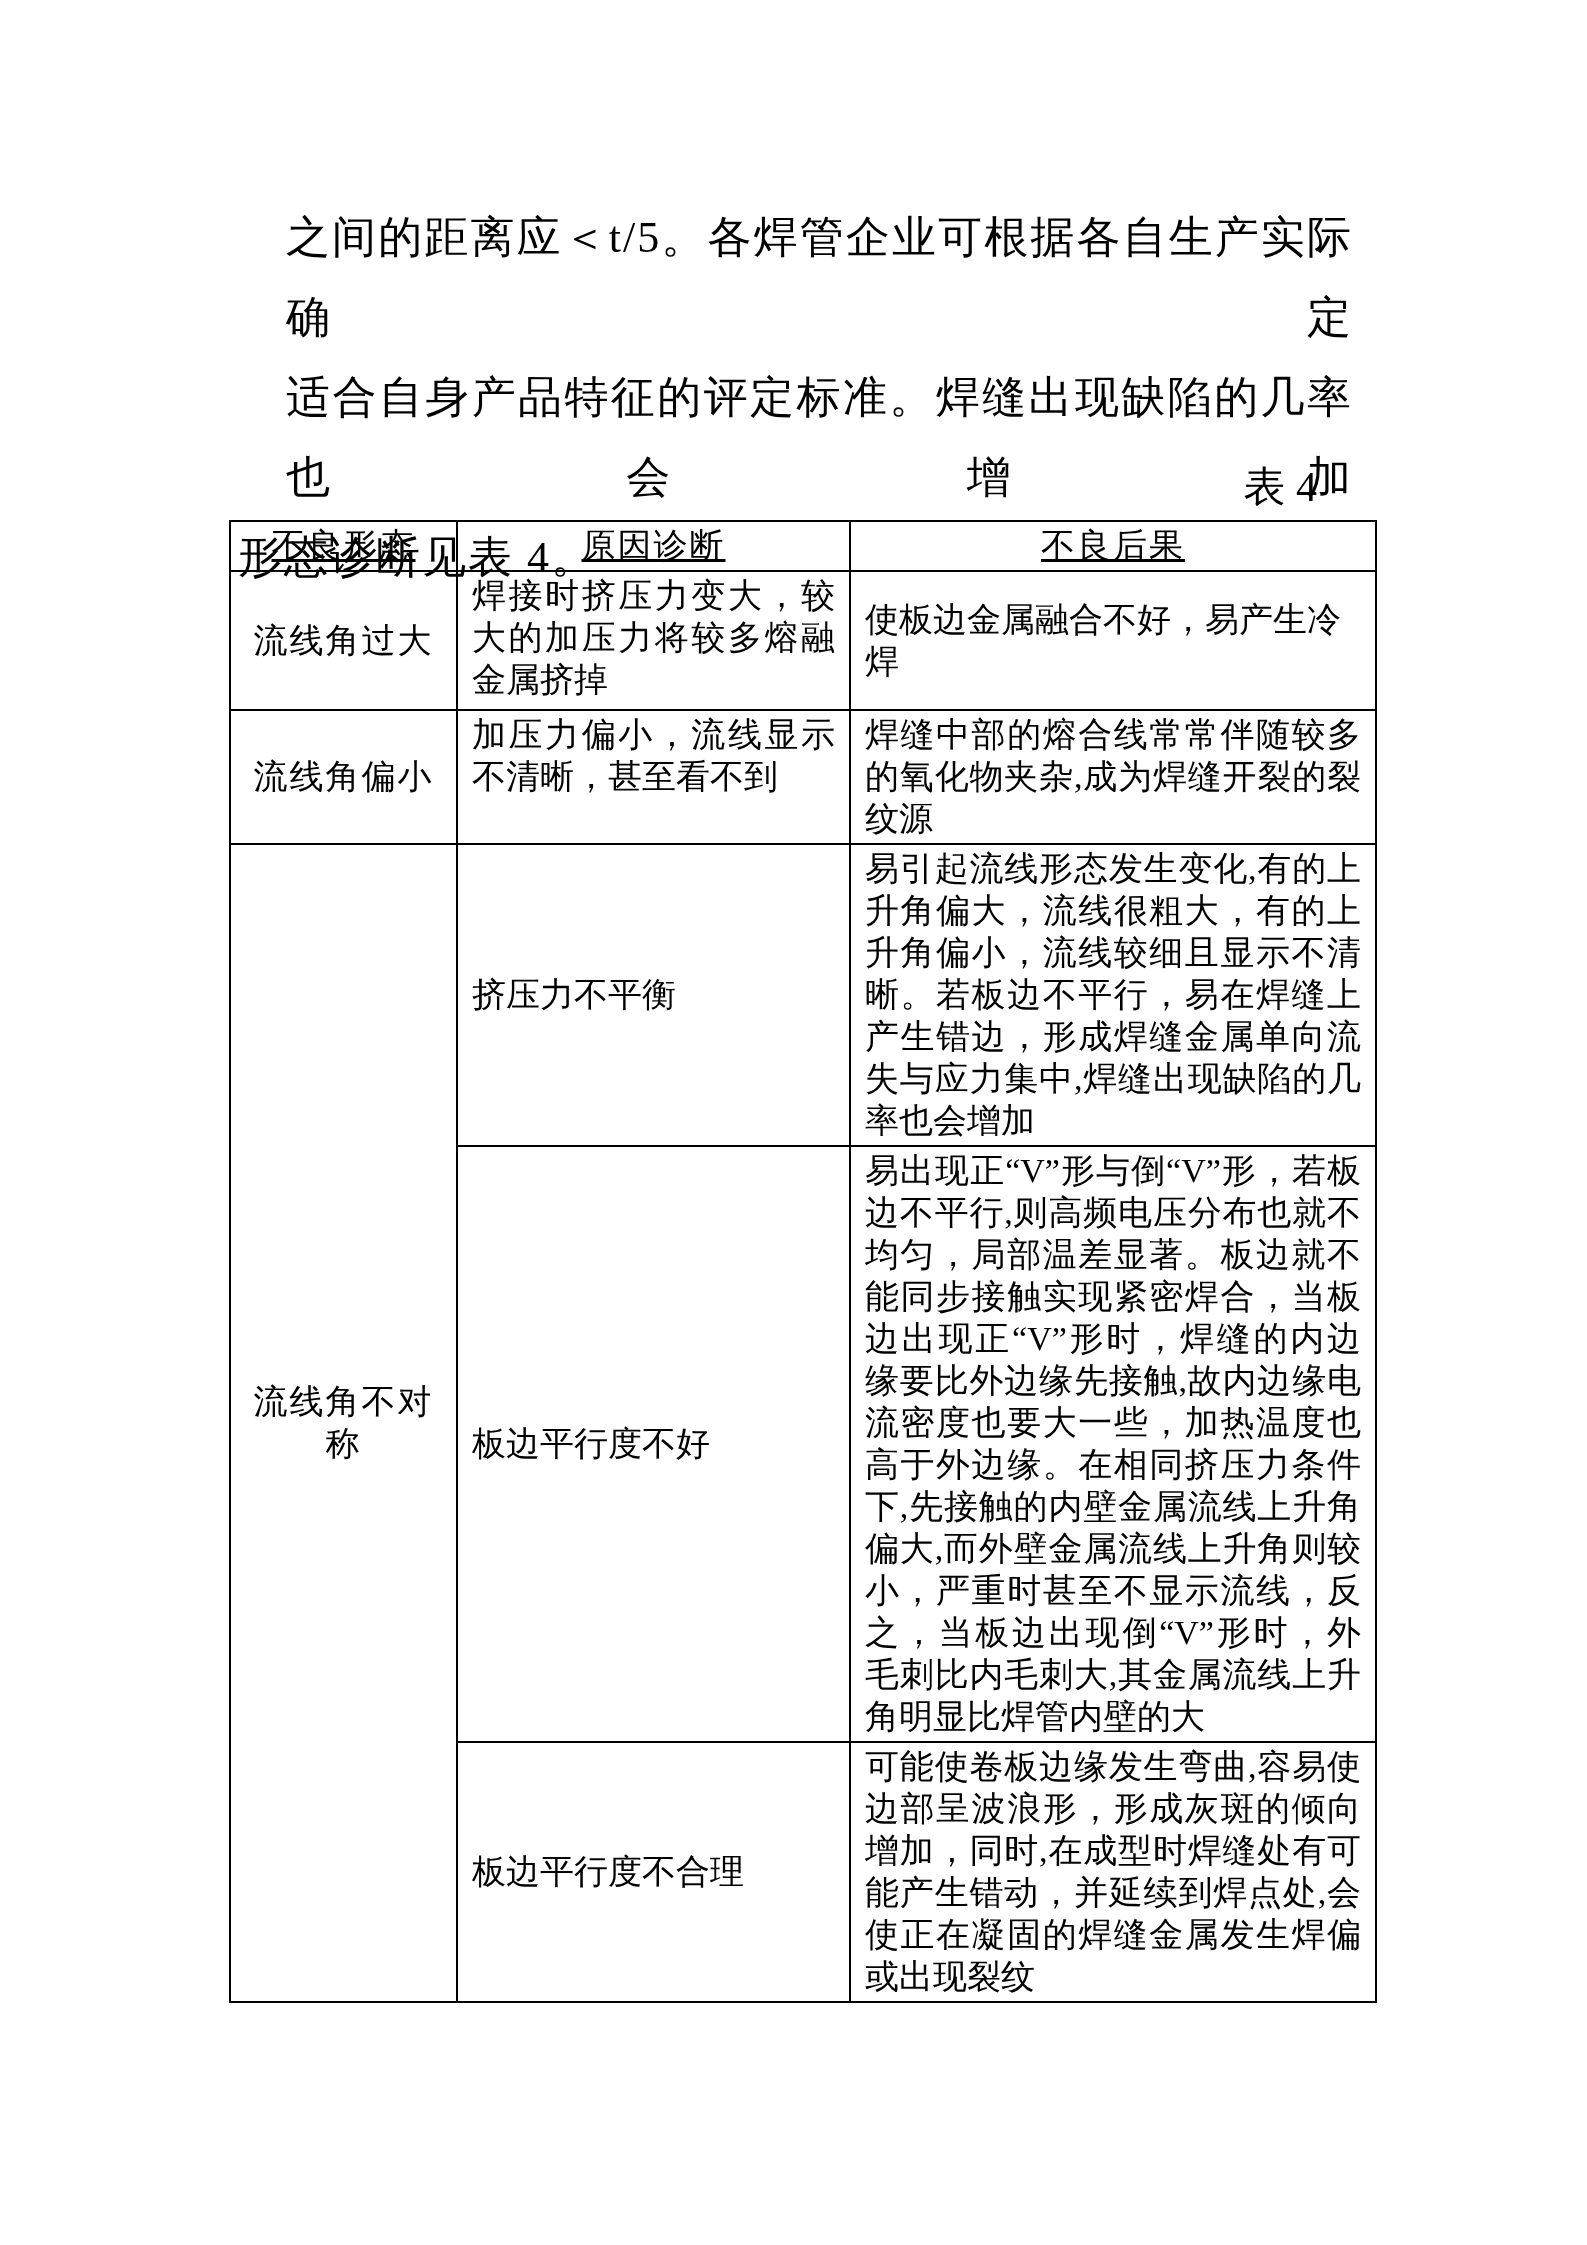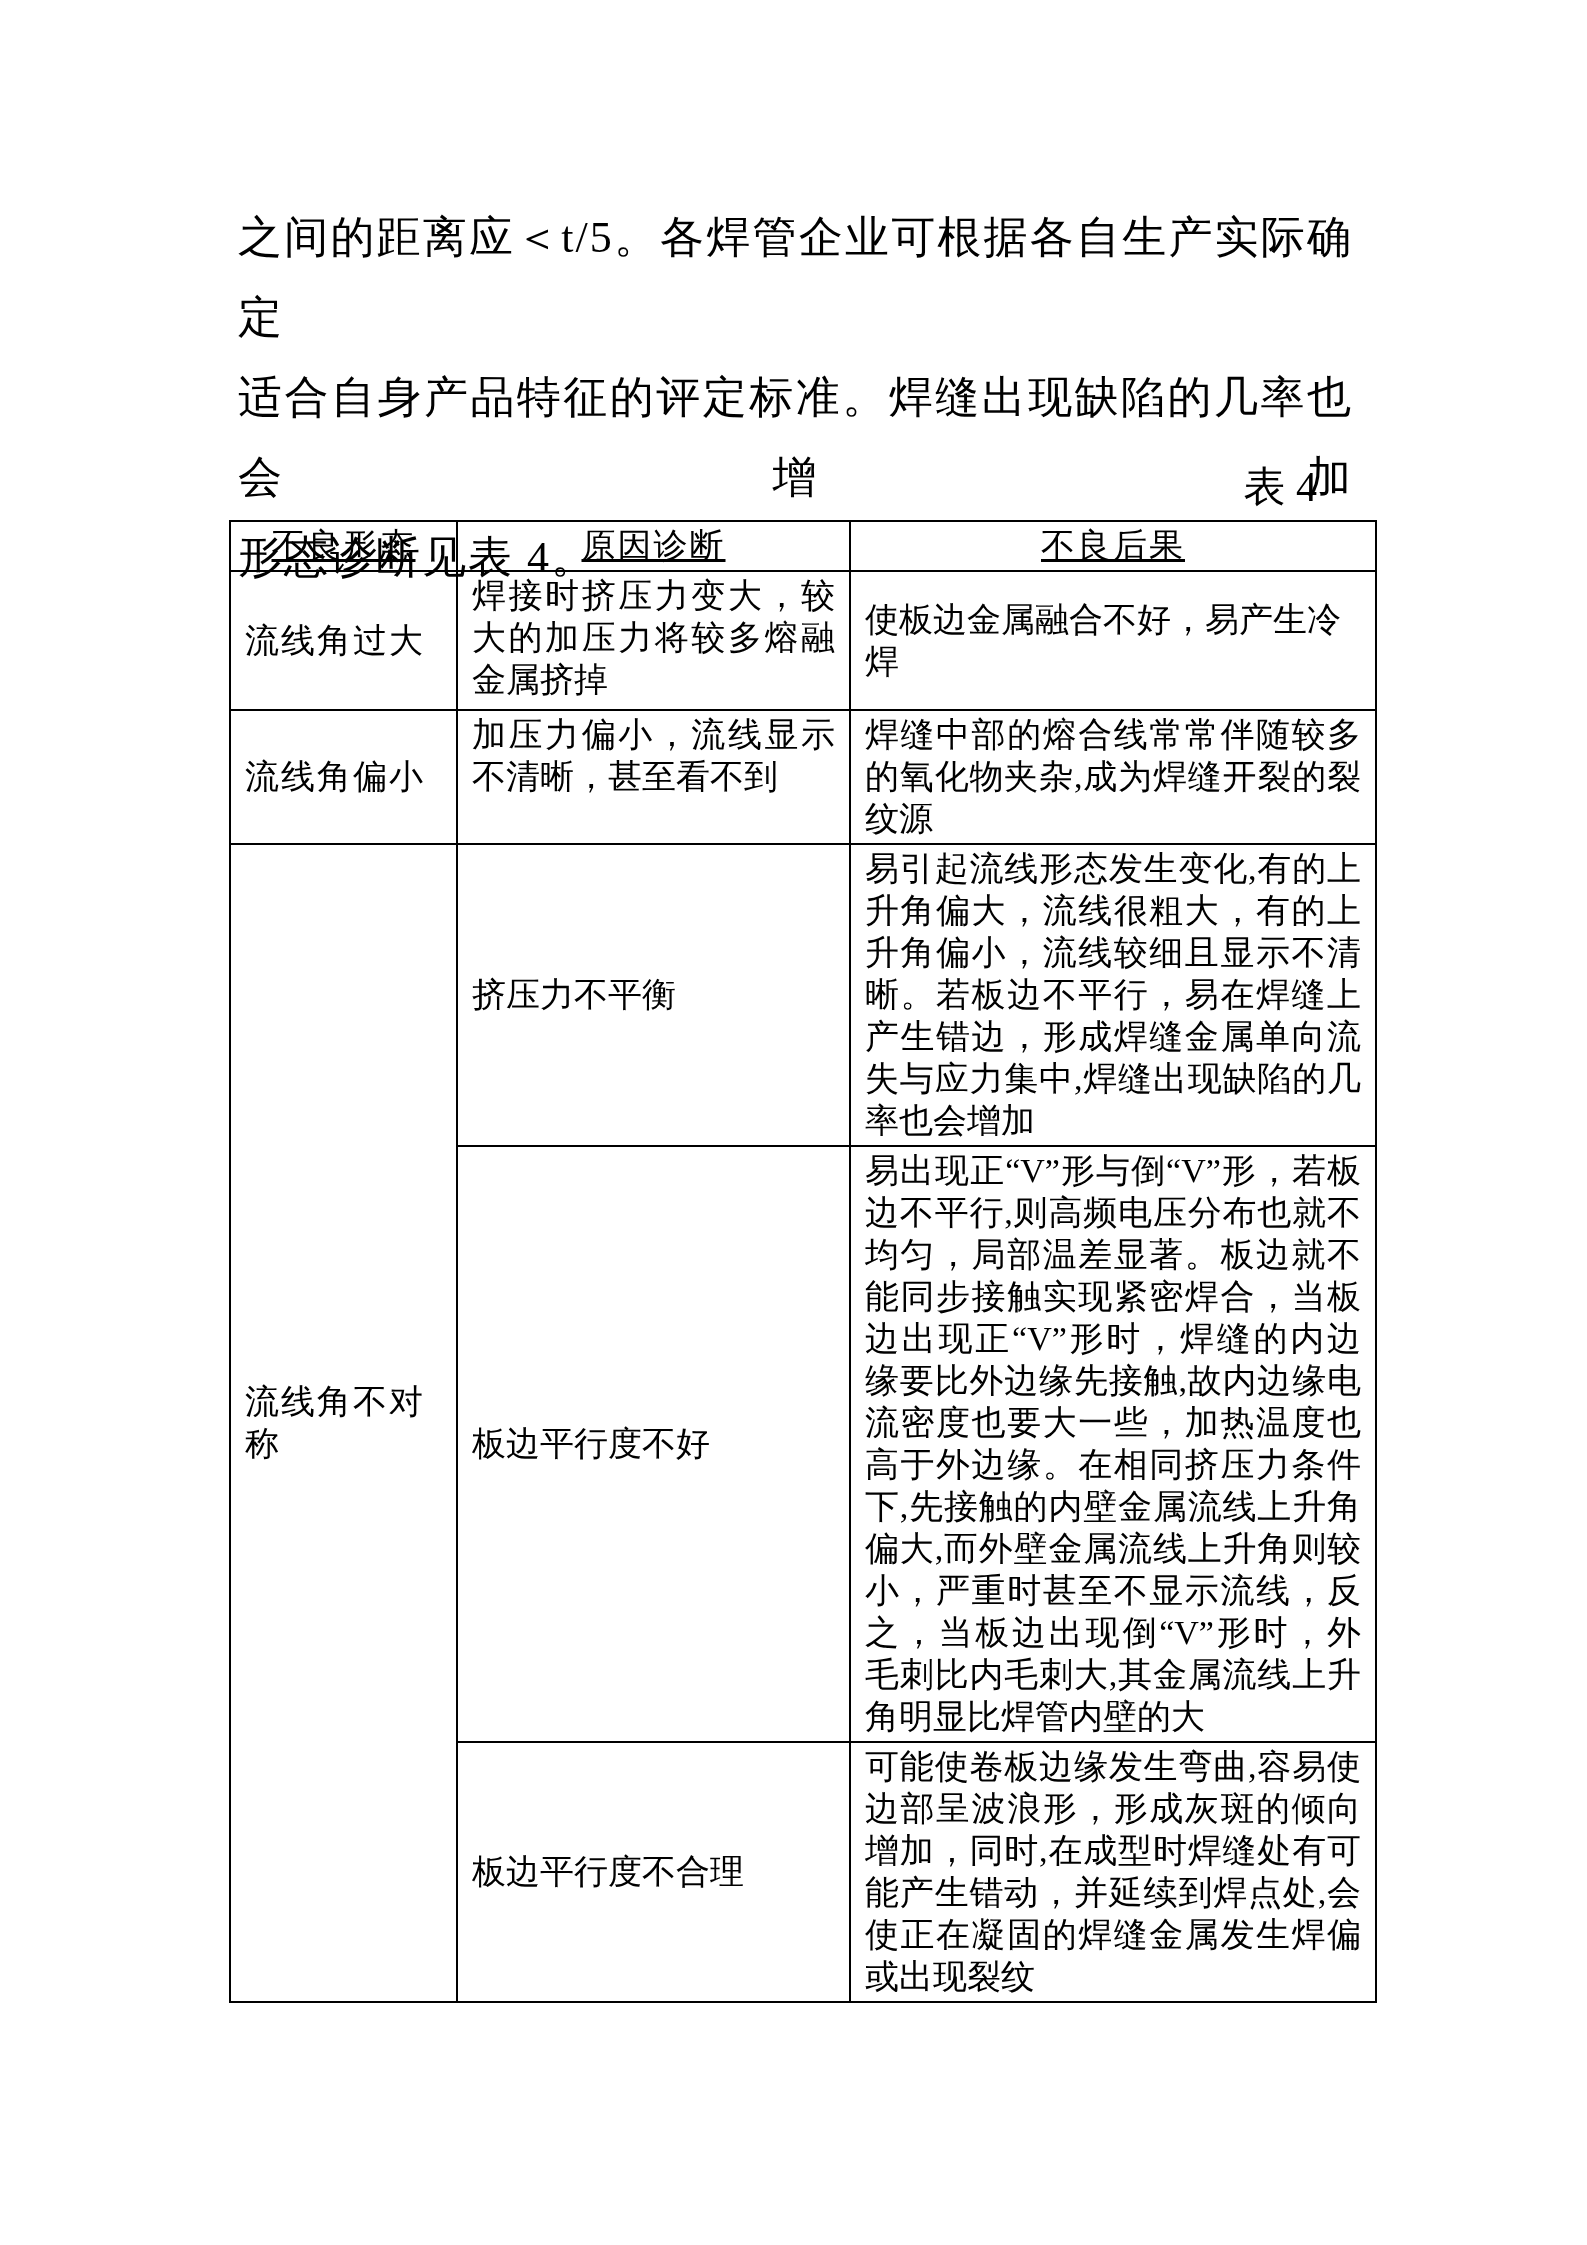--- a/index.html
+++ b/index.html
@@ -25,20 +25,21 @@
     line-height: 80px;
     letter-spacing: 2px;
   }
   .para-line {
     white-space: nowrap;
   }
   .para-line.justify {
     white-space: normal;
     text-align: justify;
     text-align-last: justify;
+    margin-left: 48px;
   }
   .caption {
     position: absolute;
     left: 231px;
     top: 452px;
     width: 1144px;
     box-sizing: border-box;
     padding-right: 58px;
     text-align: right;
     font-size: 42px;
@@ -72,20 +73,21 @@
   tr.r2      { height: 87px; }
   tr.r3a     { height: 252px; }
   tr.r3b     { height: 548px; }
   tr.r3c     { height: 196px; }
   th.hcell {
     text-align: center;
     vertical-align: middle;
     letter-spacing: 2px;
   }
   td.c1 {
+    text-align: center;
     vertical-align: middle;
     padding: 3px 6px;
     letter-spacing: 2px;
   }
   td.c2top, td.c3top {
     text-align: justify;
     vertical-align: top;
     border-radius: 26px;
   }
   td.c2mid {

